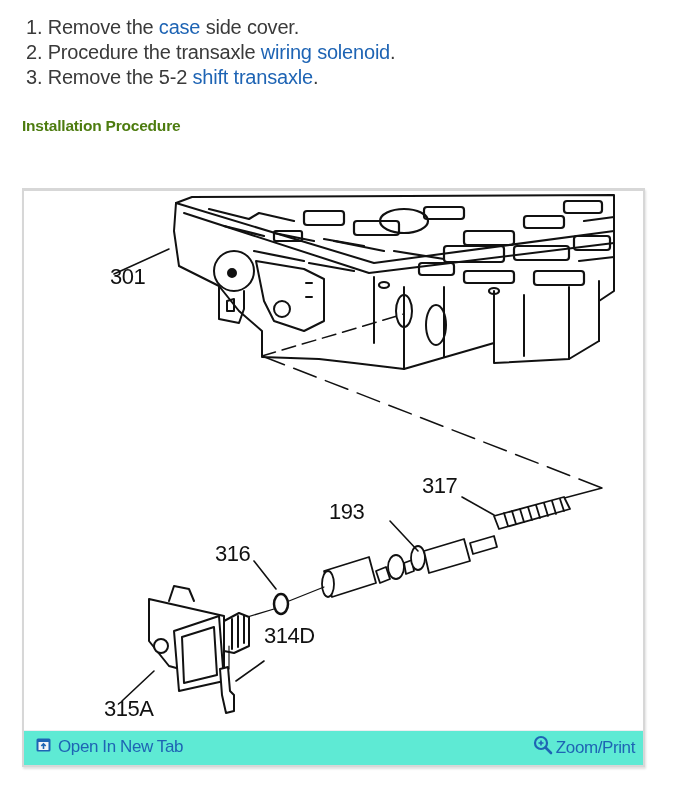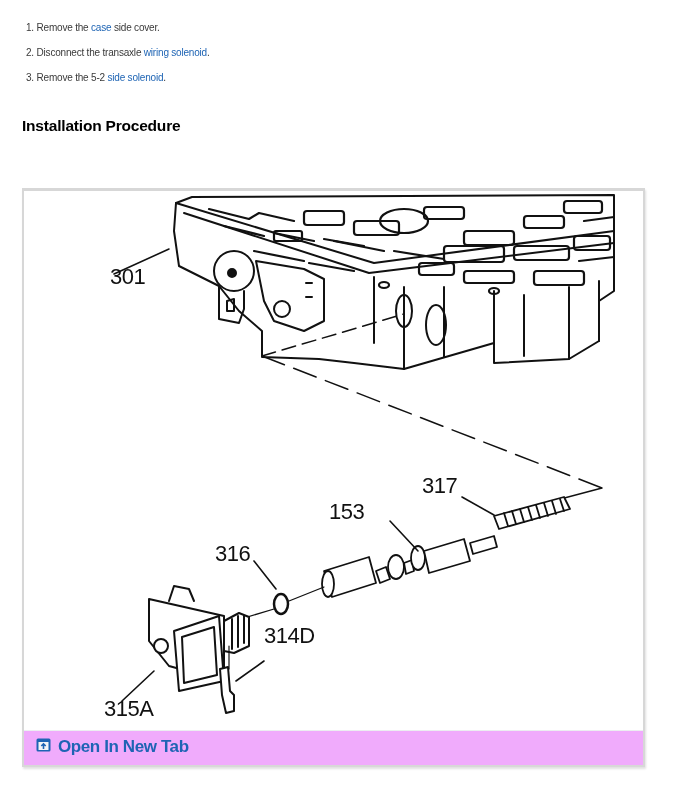--- a/index.html
+++ b/index.html
@@ -2,67 +2,67 @@
 <html><head>
   <meta charset="utf-8">
   <style>
     * { box-sizing: border-box; margin: 0; padding: 0; }
     html, body {
       width: 677px; height: 808px; background: #ffffff; overflow: hidden;
       font-family: "Liberation Sans", sans-serif; color: #3a3a3a;
     }
     .steps {
       position: absolute; left: 26px; top: 15px; list-style: none;
-      font-size: 10px; line-height: 25px; letter-spacing: -0.2px;
+      font-size: 20px; line-height: 25px; letter-spacing: -0.2px;
     }
     .steps li { color: #3a3a3a; }
     .steps a { color: #1e64b4; text-decoration: none; }
     .section-title {
       position: absolute; left: 22px; top: 117px;
-      font-size: 15.5px; font-weight: bold; color: #000000; letter-spacing: -0.2px;
+      font-size: 15.5px; font-weight: bold; color: #4d7c0f; letter-spacing: -0.2px;
     }
     .card {
       position: absolute; left: 22px; top: 188px; width: 623px; height: 579px;
       border: 2px solid #d7d7d7; border-top-width: 3px; background: #ffffff;
       box-shadow: 1px 2px 2px rgba(0,0,0,0.12);
     }
     .figure { position: absolute; left: 0; top: 0; width: 640px; height: 540px; overflow: hidden; }
     .figure svg { position: absolute; left: 0; top: 0; }
     .callout {
       position: absolute; font-size: 22px; color: #111; letter-spacing: -0.5px;
       font-family: "Liberation Sans", sans-serif;
     }
     .footer {
       position: absolute; left: 0; bottom: 0; width: 619px; height: 35px;
-      background: #f0abfc; border-top: 1px solid #eceef1; font-weight: bold;
+      background: #5eead4; border-top: 1px solid #eceef1;
     }
     .footer-link {
       position: absolute; top: 6px; display: flex; align-items: center;
       color: #1e64b4; font-size: 17px; text-decoration: none; letter-spacing: -0.4px;
       font-family: "Liberation Sans", sans-serif; cursor: pointer;
     }
     .footer-link.left { left: 12px; }
     .footer-link.right { right: 8px; top: 4px; }
     .icon { display: inline-block; margin-right: 7px; }
   </style>
 </head>
 <body>
 
 <ol class="steps">
   <li>
     <span>1.</span>
     <span>Remove the </span><a href="#">case</a><span> side cover.</span>
   </li>
   <li>
     <span>2.</span>
-    <span>Disconnect the transaxle </span><a href="#">wiring solenoid</a><span>.</span>
+    <span>Procedure the transaxle </span><a href="#">wiring solenoid</a><span>.</span>
   </li>
   <li>
     <span>3.</span>
-    <span>Remove the 5-2 </span><a href="#">side solenoid</a><span>.</span>
+    <span>Remove the 5-2 </span><a href="#">shift transaxle</a><span>.</span>
   </li>
 </ol>
 
 <div class="section-title">Installation Procedure</div>
 
 <div class="card">
   <div class="figure">
     <svg width="619" height="540" viewBox="0 0 619 540" fill="none" stroke="#111" stroke-width="2" stroke-linejoin="round" stroke-linecap="round">
 
       <path d="M152 12 L168 6 L590 4 L590 100 L575 110 L575 150 L545 168 L470 172 L470 152 L380 178 L330 172 L295 168 L238 166 L238 140 L215 120 L195 95 L155 75 L150 40 Z" fill="#fff"></path>
@@ -150,31 +150,41 @@
       <g stroke-width="2" fill="#fff">
         <path d="M196 478 L204 476 L206 500 L210 504 L210 520 L202 522 L198 504 Z"></path>
         <path d="M205 455 L205 478" stroke-width="1.2"></path>
       </g>
       <path d="M212 490 L240 470" stroke-width="1.6"></path>
 
       <path d="M98 510 L130 480" stroke-width="1.6"></path>
     </svg>
     <span class="callout" style="left:86px; top:73px;">301</span>
     <span class="callout" style="left:398px; top:282px;text-align:right;">317</span>
-    <span class="callout" style="left:305px; top:308px;">153</span>
+    <span class="callout" style="left:305px; top:308px;">193</span>
     <span class="callout" style="left:191px; top:350px;">316</span>
     <span class="callout" style="left:240px; top:432px;">314D</span>
     <span class="callout" style="left:80px; top:505px;">315A</span>
   </div>
 
   <div class="footer">
     <a class="footer-link left" href="#">
       <span class="icon">
         <svg width="15" height="14" viewBox="0 0 15 14">
           <rect x="0.5" y="0.5" width="14" height="13" rx="1.5" fill="#1e64b4"></rect>
           <rect x="2.5" y="4" width="10" height="8" fill="#f2f4f7"></rect>
           <path d="M7.5 11 L7.5 6 M5.3 8 L7.5 5.8 L9.7 8" stroke="#1e64b4" stroke-width="1.6" fill="none"></path>
         </svg>
       </span>
       <span>Open In New Tab</span>
     </a>
+    <a class="footer-link right" href="#">
+      <span class="icon" style="margin-right:3px;">
+        <svg width="20" height="20" viewBox="0 0 20 20">
+          <circle cx="8" cy="8" r="6" stroke="#1e64b4" stroke-width="2.2" fill="none"></circle>
+          <path d="M12.5 12.5 L18 18" stroke="#1e64b4" stroke-width="2.6" stroke-linecap="round"></path>
+          <path d="M8 5.5 L8 10.5 M5.5 8 L10.5 8" stroke="#1e64b4" stroke-width="1.6"></path>
+        </svg>
+      </span>
+      <span>Zoom/Print</span>
+    </a>
   </div>
 </div>
 
 </body></html>

